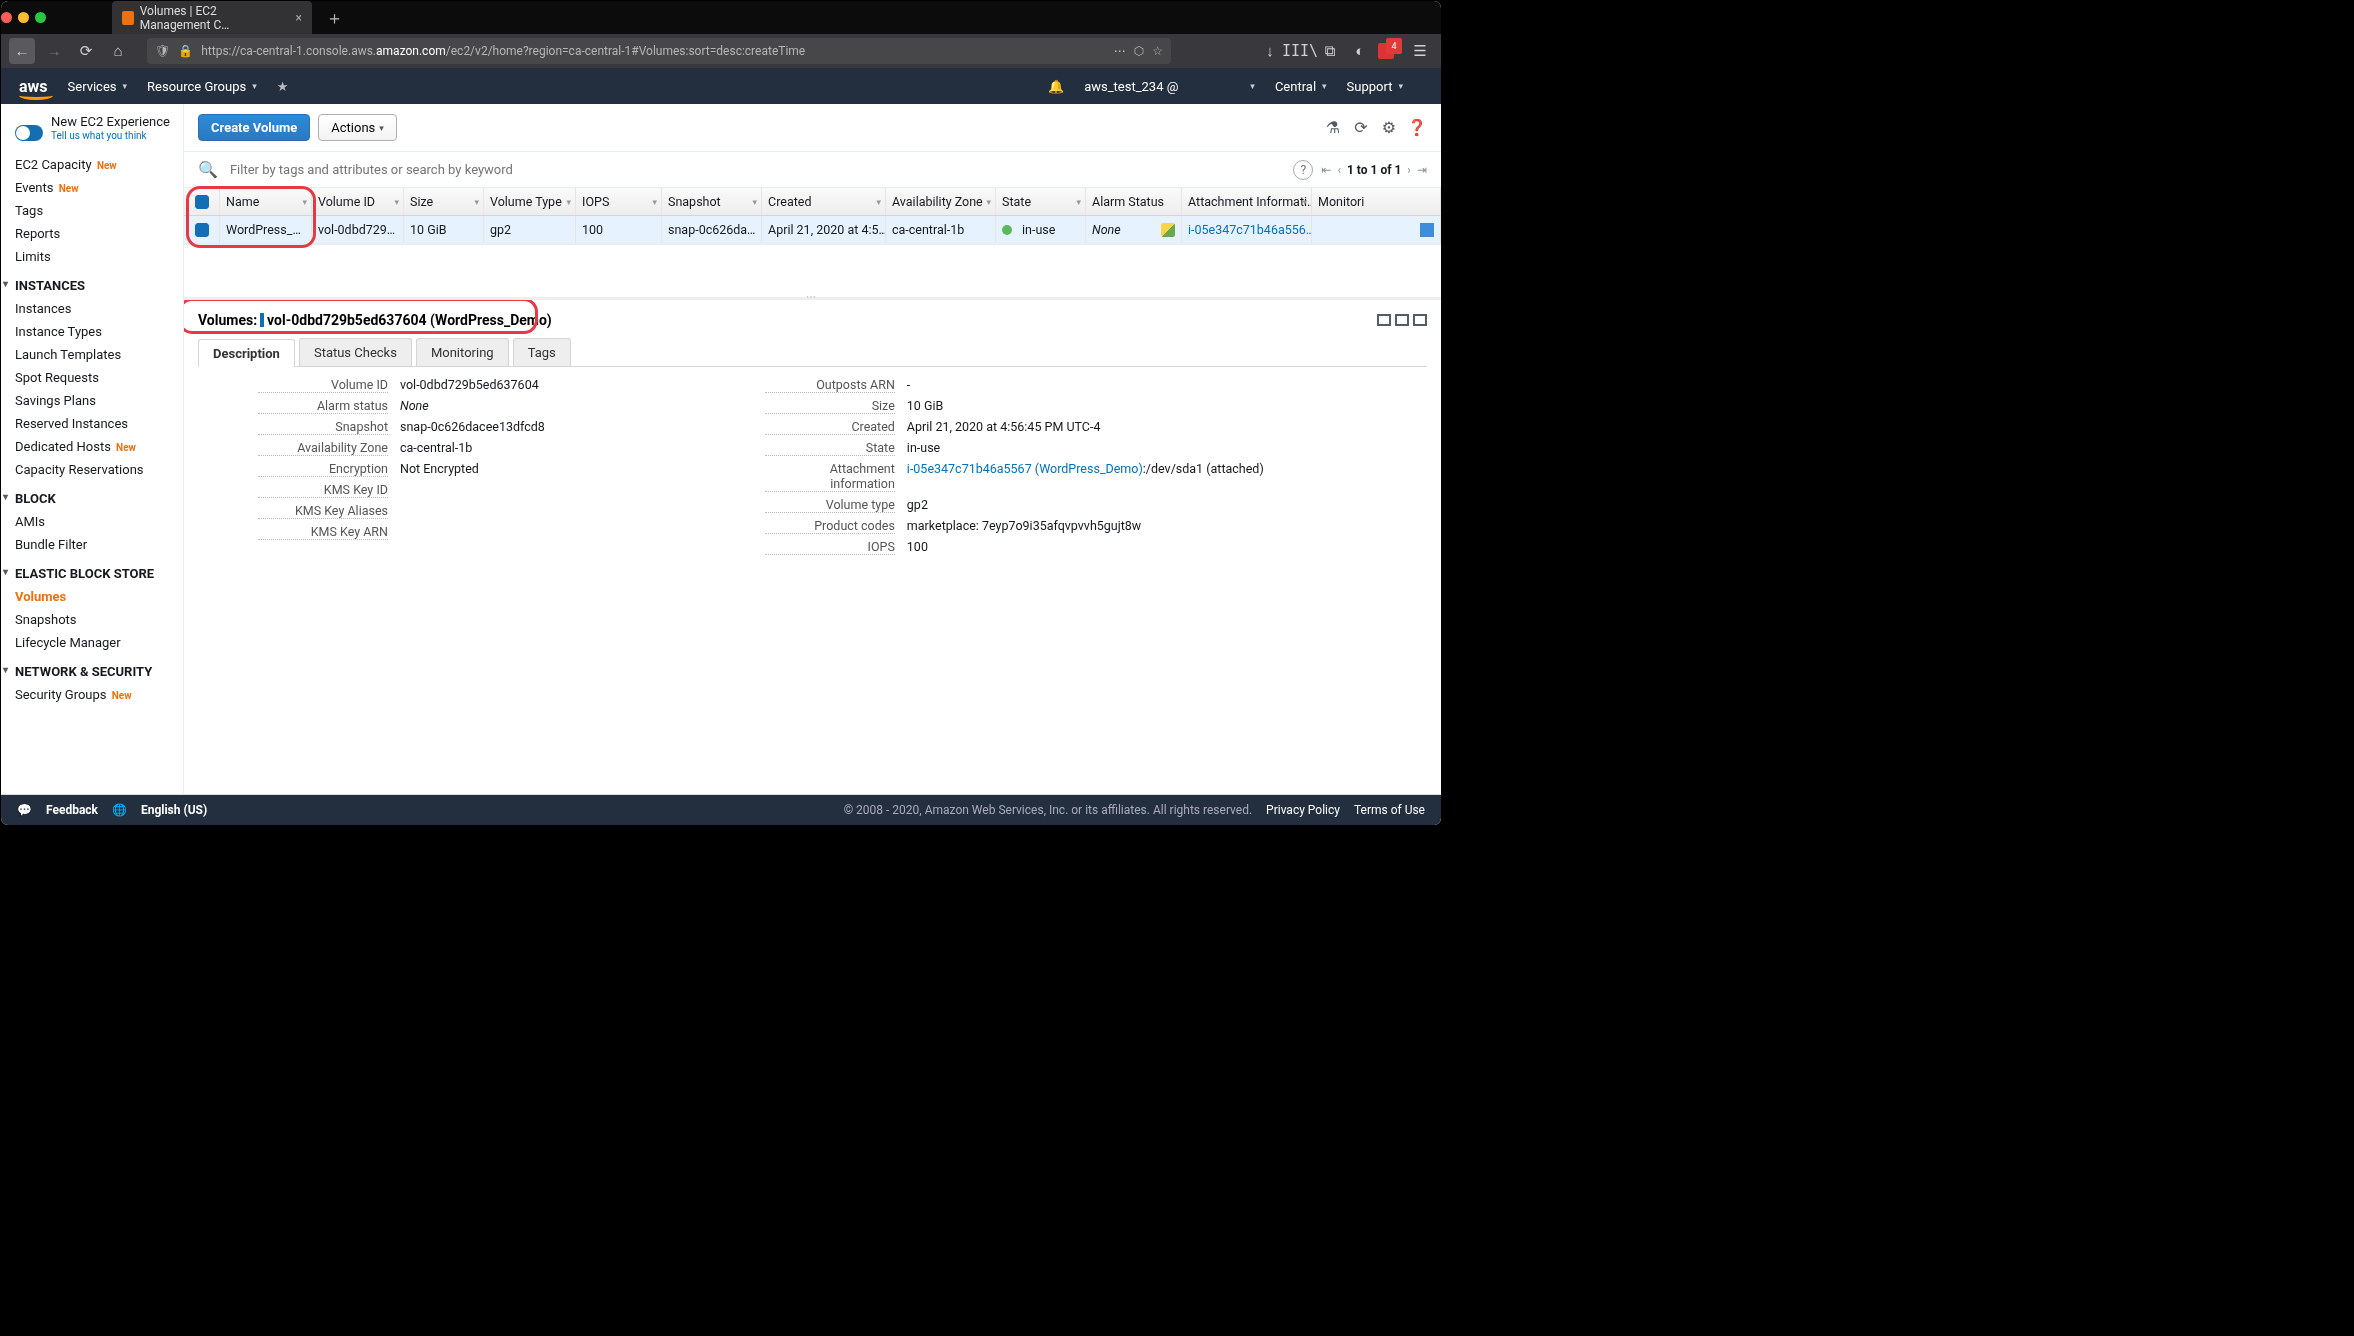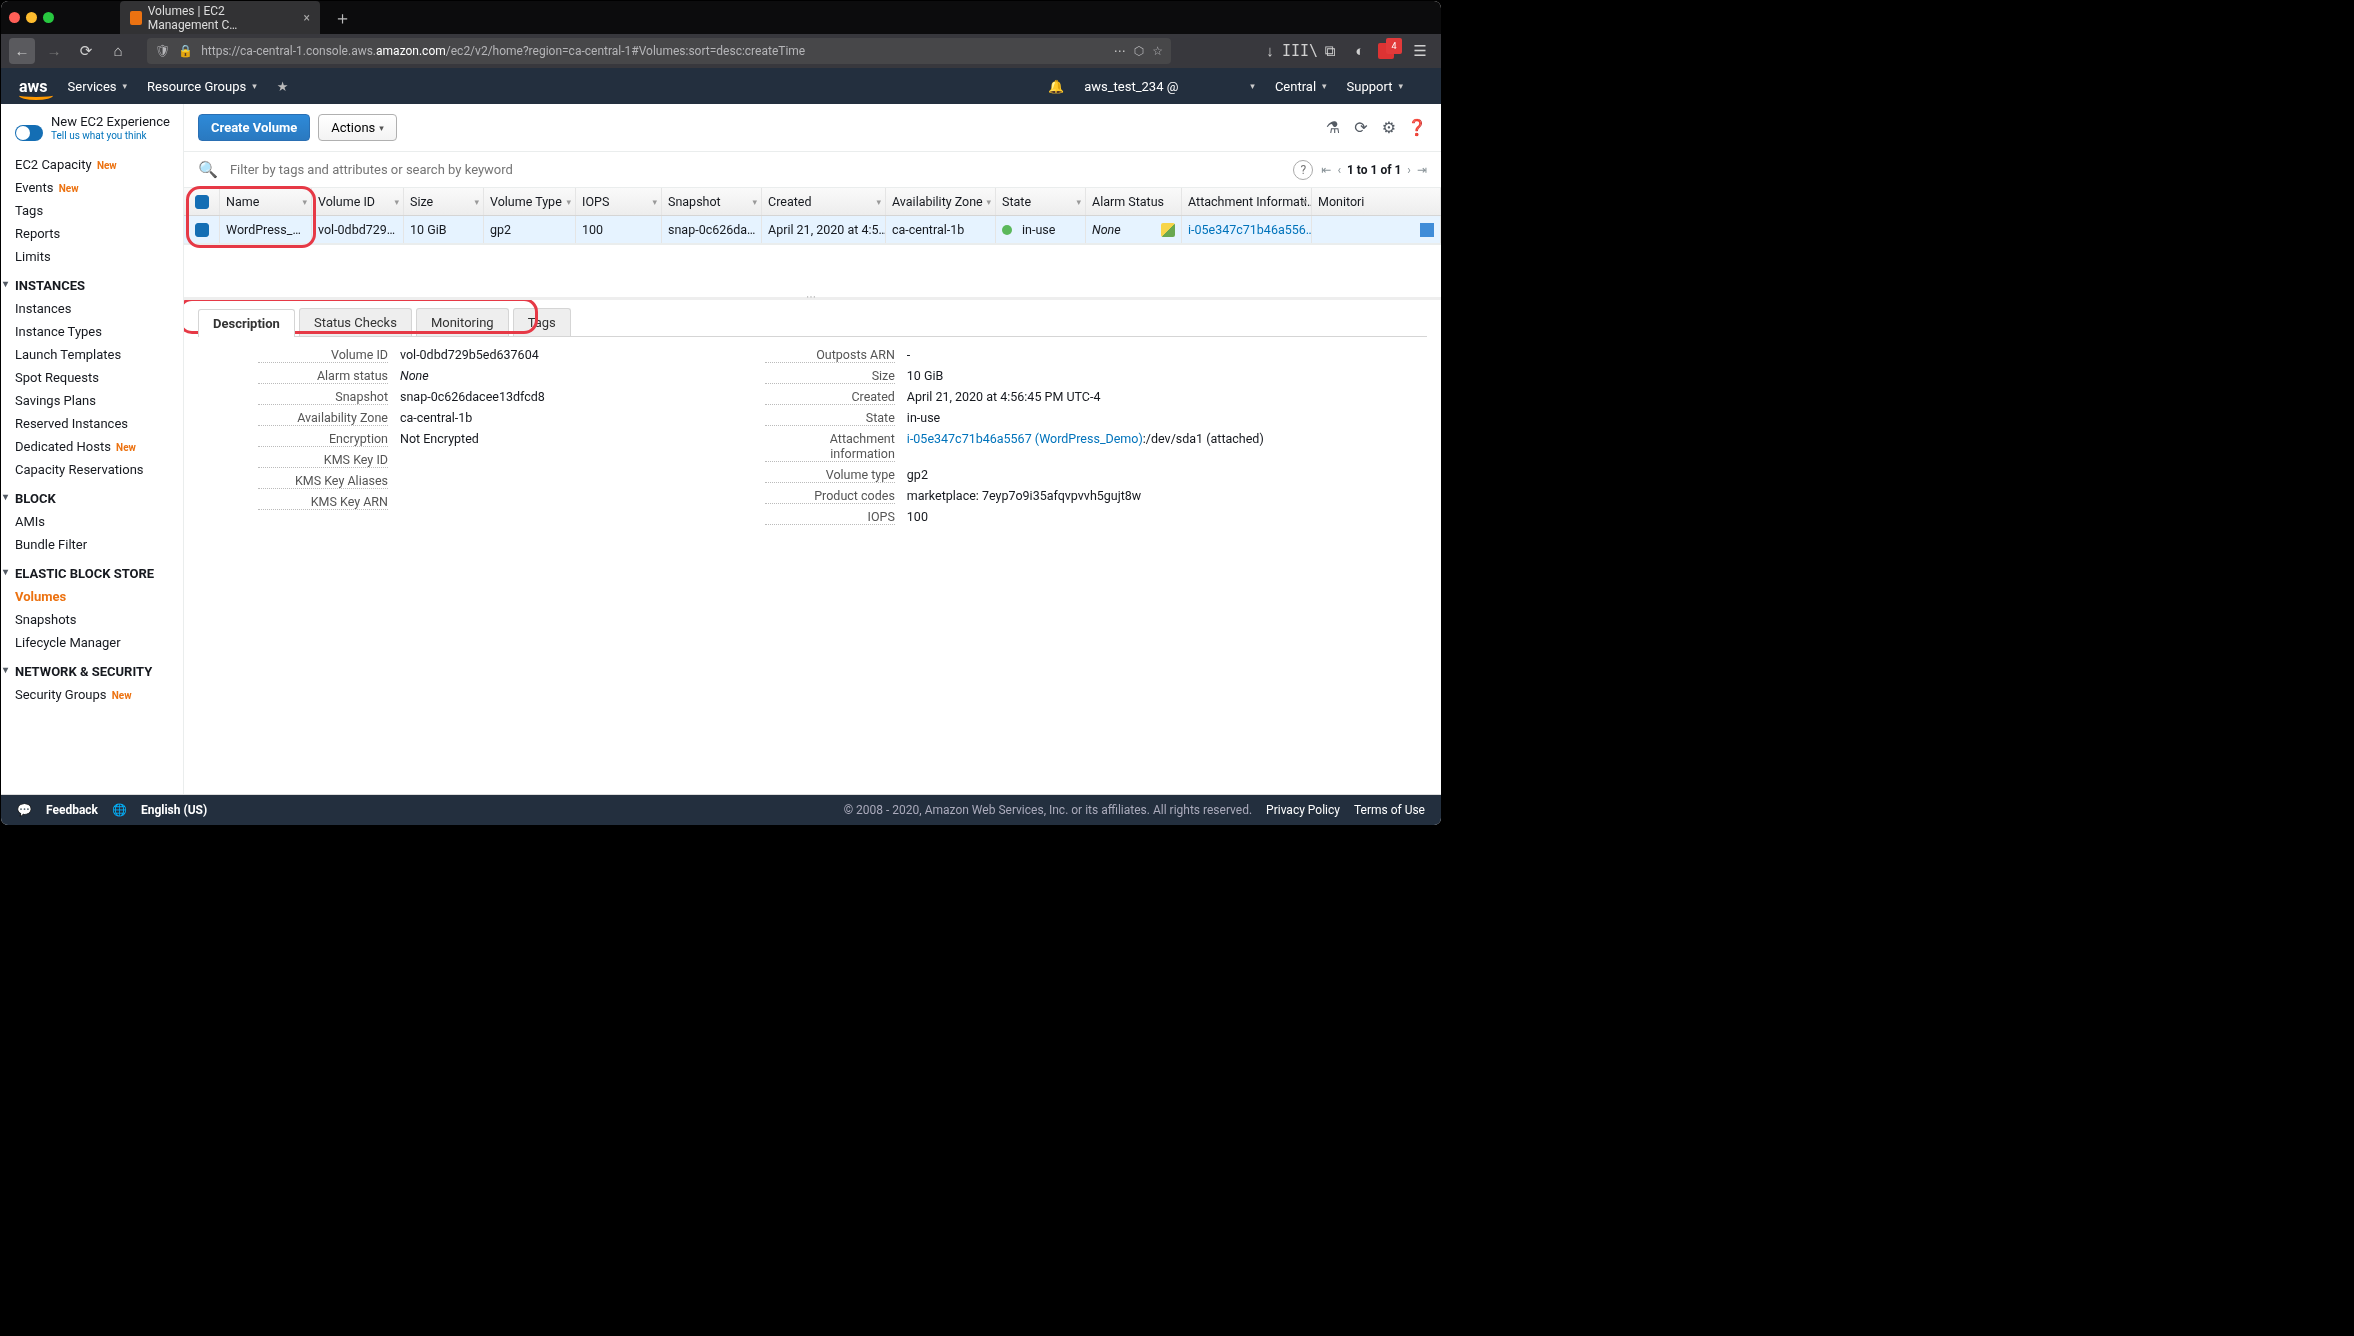--- a/index.html
+++ b/index.html
@@ -1,20 +1,20 @@
 <!DOCTYPE html>
 <html><head>
 <meta charset="utf-8">
 <style>
 *{box-sizing:border-box;margin:0;padding:0;font-family:"Amazon Ember",-apple-system,BlinkMacSystemFont,"Segoe UI",Roboto,Arial,sans-serif}
 body{width:1442px;height:826px;overflow:hidden;background:#000;border-radius:8px;position:relative}
 .frame{position:absolute;top:1px;left:1px;right:1px;bottom:1px;border-radius:7px;overflow:hidden;display:flex;flex-direction:column;background:#fff}
 
 
-.tabbar{background:#0c0c0d;height:33px;display:flex;align-items:center;padding-left:8px;gap:6px}
+.tabbar{background:#0c0c0d;height:33px;display:flex;align-items:center;padding-left:0;gap:6px}
 .dot{width:11px;height:11px;border-radius:50%}
 .dot.red{background:#ff5f57}.dot.yel{background:#febc2e}.dot.grn{background:#28c840}
 .tab{margin-left:60px;height:33px;background:#323234;display:flex;align-items:center;color:#ddd;font-size:12px;padding:0 10px;border-radius:4px 4px 0 0;max-width:200px;gap:6px}
 .tab .cube{width:14px;height:14px;background:#ec7211;border-radius:2px}
 .tab .x{margin-left:8px;color:#aaa;cursor:pointer}
 .newtab{width:33px;height:33px;display:flex;align-items:center;justify-content:center;color:#bbb;font-size:18px}
 .navbar{background:#38383d;height:34px;display:flex;align-items:center;padding:0 8px;gap:6px}
 .nbtn{width:26px;height:26px;display:flex;align-items:center;justify-content:center;color:#d0d0d0;border-radius:4px;font-size:15px}
 .nbtn.dim{color:#777}
 .urlbar{flex:1;height:26px;background:#474749;border-radius:4px;display:flex;align-items:center;padding:0 8px;color:#b5b5b8;font-size:12px;margin:0 80px 0 10px}
@@ -315,20 +315,30 @@
             </div>
         </div>
 
         <div class="red-ring" style="top:-2px;left:2px;width:130px;height:62px"></div>
       </div>
 
       <div style="height:52px"></div>
       <div class="splitter"></div>
 
       <div class="details">
+        <div class="details-hdr">
+          <span class="ttl">
+            <span>Volumes:</span><span class="bar"></span><span>vol-0dbd729b5ed637604 (WordPress_Demo)</span>
+          </span>
+          <div class="lay">
+              <span></span>
+              <span></span>
+              <span></span>
+            </div>
+        </div>
         <div class="red-ring" style="top:-2px;left:-6px;width:360px;height:36px"></div>
 
         <div class="tabs">
           <div class="tabi act">Description</div>
           <div class="tabi">Status Checks</div>
           <div class="tabi">Monitoring</div>
           <div class="tabi">Tags</div>
         </div>
 
         <div class="desc">

